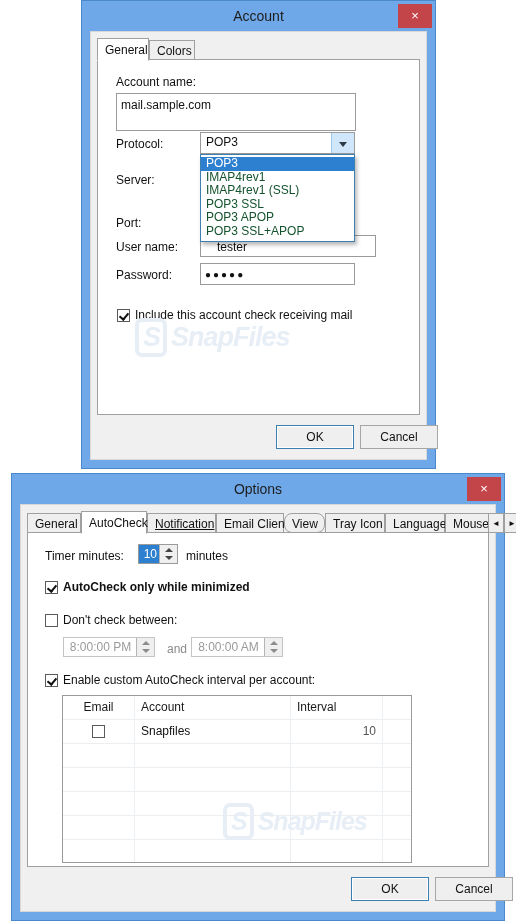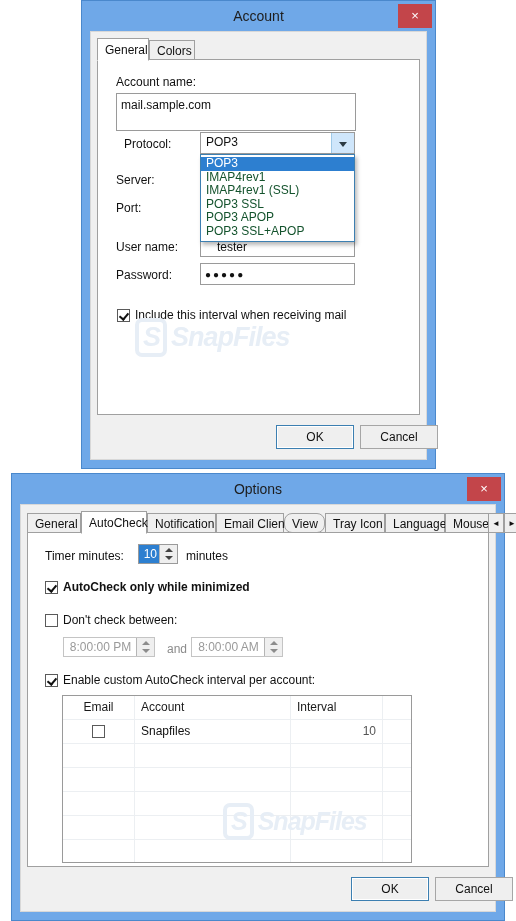--- a/index.html
+++ b/index.html
@@ -98,46 +98,46 @@
       <div class="tab active" style="left:0;width:52px;">General</div>
       <div class="tab" style="left:52px;width:46px;">Colors</div>
       <div class="tab" style="left:98px;width:62px;margin-top:41px;">Advanced</div>
     </div>
 
     <div class="tabpage" style="left:6px;top:27px;right:6px;bottom:44px;">
 
       <div class="lbl" style="left:18px;top:15px;text-align:right;">Account name:</div>
       <div class="field" style="left:18px;top:33px;width:240px;height:38px;">mail.sample.com</div>
 
-      <div class="lbl" style="left:26px;top:77px;">Protocol:</div>
+      <div class="lbl" style="left:18px;top:77px;">Protocol:</div>
       <div class="combo" style="left:102px;top:72px;width:155px;height:22px;">
         <span class="ctext">POP3</span>
         <span class="cbtn"></span>
       </div>
 
       <div class="droplist" style="left:102px;top:94px;width:155px;padding:2px 0 3px;">
         <div class="dropitem sel">POP3</div>
         <div class="dropitem">IMAP4rev1</div>
         <div class="dropitem">IMAP4rev1 (SSL)</div>
         <div class="dropitem">POP3 SSL</div>
         <div class="dropitem">POP3 APOP</div>
         <div class="dropitem">POP3 SSL+APOP</div>
       </div>
 
       <div class="lbl" style="left:18px;top:113px;">Server:</div>
-      <div class="lbl" style="left:18px;top:141px;">Port:</div>
+      <div class="lbl" style="left:18px;top:156px;">Port:</div>
 
       <div class="lbl" style="left:18px;top:180px;">User name:</div>
-      <div class="field" style="left:102px;top:175px;width:155px;height:22px;padding-left:16px;">tester</div>
+      <div class="field" style="left:102px;top:175px;width:176px;height:22px;padding-left:16px;">tester</div>
 
       <div class="lbl" style="left:18px;top:208px;">Password:</div>
       <div class="field" style="left:102px;top:203px;width:155px;height:22px;font-size:10px;letter-spacing:2px;">●●●●●</div>
 
       <div class="cb on" style="left:19px;top:249px;"></div>
-      <div class="lbl" style="left:37px;top:248px;">Include this interval when receiving mail</div>
+      <div class="lbl" style="left:37px;top:248px;">Include this account check receiving mail</div>
 
       <div class="wm" style="left:37px;top:258px;font-size:27px;">
         <span class="mark">S</span><span>SnapFiles</span>
       </div>
     </div>
 
     <div class="btn focus" style="left:185px;bottom:10px;width:78px;">OK</div>
     <div class="btn" style="left:269px;bottom:10px;width:78px;">Cancel</div>
   </div>
 </div>
@@ -147,21 +147,21 @@
   <div class="titlebar">
     <div class="title">Options</div>
     <div class="closebtn">×</div>
   </div>
 
   <div class="client">
 
     <div class="tabstrip" style="right:6px;">
       <div class="tab" style="left:0;width:54px;">General</div>
       <div class="tab active" style="left:54px;width:66px;">AutoCheck</div>
-      <div class="tab" style="left:120px;width:69px;">Notification</div>
+      <div class="tab" style="left:120px;width:69px;text-decoration:underline;">Notification</div>
       <div class="tab" style="left:189px;width:68px;">Email Client</div>
       <div class="tab" style="left:257px;width:41px;border-radius:8px;">View</div>
       <div class="tab" style="left:298px;width:60px;">Tray Icon</div>
       <div class="tab" style="left:358px;width:60px;">Language</div>
       <div class="tab" style="left:418px;width:48px;overflow:hidden;">Mouse A</div>
       <div class="tab" style="left:461px;width:16px;padding:0;font-size:8px;text-align:center;">◄</div>
       <div class="tab" style="left:477px;width:16px;padding:0;font-size:8px;text-align:center;">►</div>
     </div>
 
     <div class="tabpage" style="left:6px;top:27px;right:6px;bottom:44px;">

